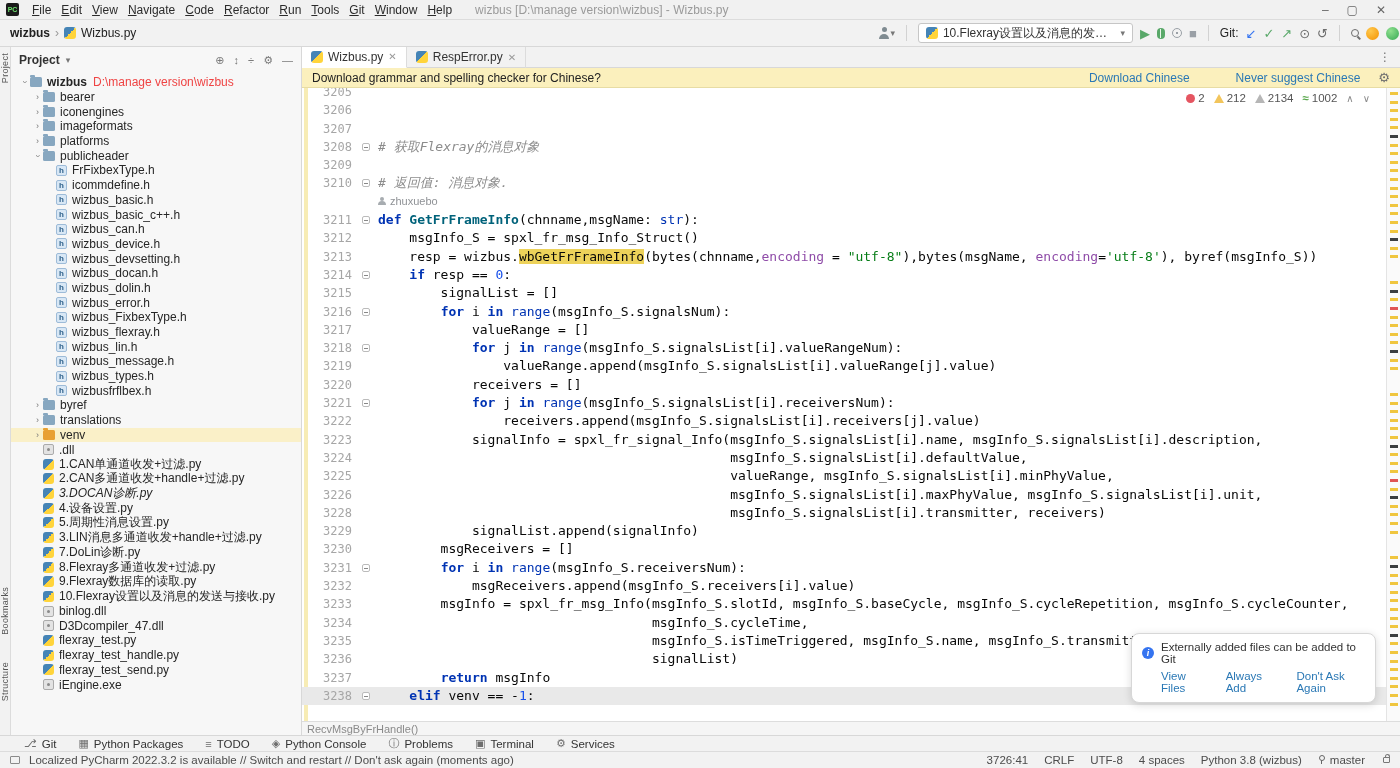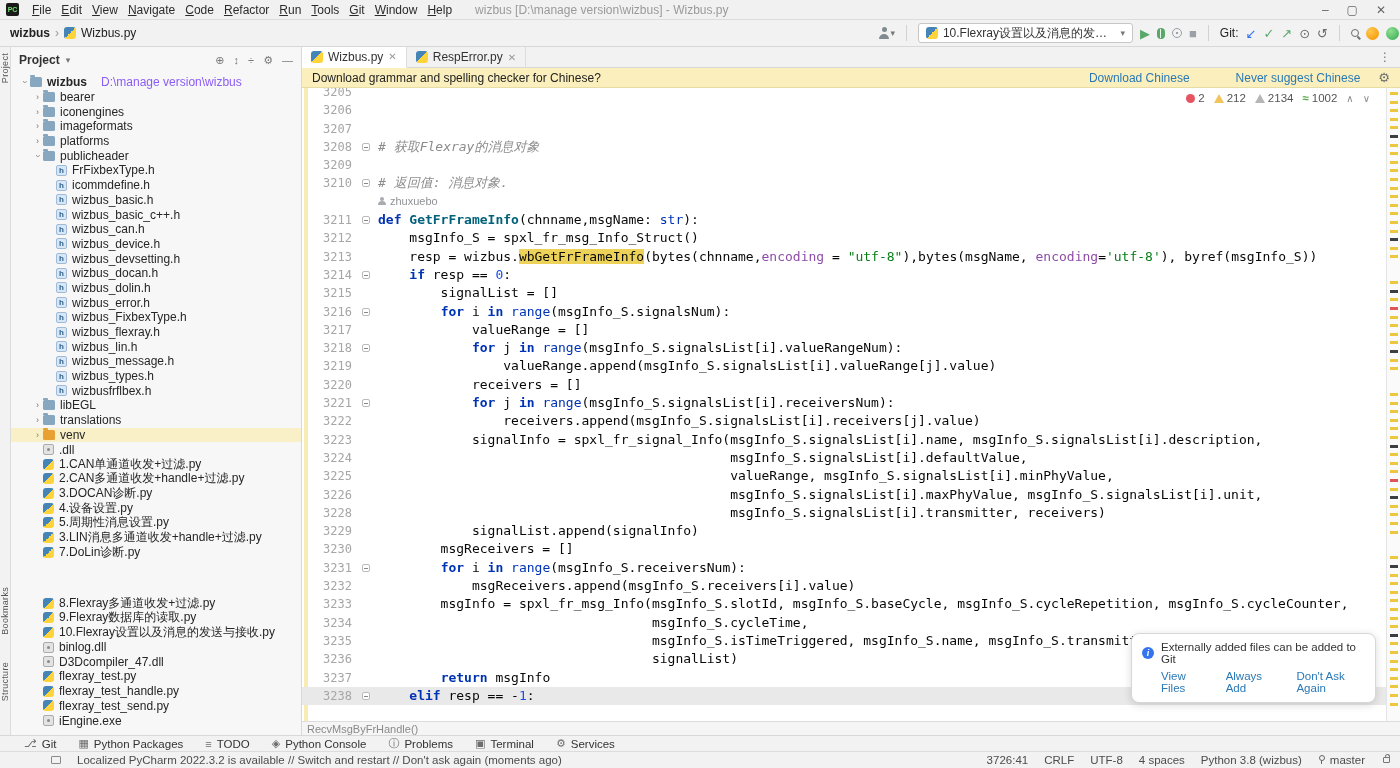--- a/index.html
+++ b/index.html
@@ -70,21 +70,21 @@
   .tree-ico { margin-right:5px; flex:0 0 auto; }
   .ico-folder { width:12px; height:10px; background:#87a7c0; border-radius:1.5px; position:relative; }
   .ico-folder::before { content:""; position:absolute; top:-2px; left:0; width:5px; height:2px; background:#87a7c0;
     border-radius:1px 1px 0 0; }
   .ico-folder.orange { background:#e8a033; } .ico-folder.orange::before { background:#e8a033; }
   .ico-h { width:11px; height:11px; background:#d8e7f5; border:1px solid #9dbbd8; border-radius:2px;
     color:#2c5f8a; font-size:8px; font-weight:bold; display:flex; align-items:center; justify-content:center; }
   .ico-pyf { width:11px; height:11px; border-radius:3px; background:linear-gradient(135deg,#4584b6 50%,#ffd43b 50%); }
   .ico-lib { width:11px; height:11px; background:#e3e3e3; border:1px solid #ababab; border-radius:2px; position:relative; }
   .ico-lib::after { content:""; position:absolute; left:3px; top:3px; width:3px; height:3px; border-radius:50%; background:#8a8a8a; }
-  .tree-path { color:#8b5cf6; margin-left:14px; }
+  .tree-path { color:#ef4444; margin-left:6px; }
   .tree-label.root { font-weight:bold; }
 
   
   #editor { flex:1; display:flex; flex-direction:column; background:#fff; position:relative; min-width:0; }
   #tabbar { height:21px; background:#f2f2f2; border-bottom:1px solid #d8d8d8; display:flex; align-items:center; }
   .tab { height:21px; display:flex; align-items:center; gap:5px; padding:0 9px; border-right:1px solid #dcdcdc; color:#333; }
   .tab.active { background:#fff; border-bottom:1px solid #fff; margin-bottom:-1px; }
   .tab .tab-close { color:#999; font-size:10px; }
   #tab-kebab { margin-left:auto; color:#777; padding-right:8px; letter-spacing:1px; }
 
@@ -137,21 +137,21 @@
   #context-bar { height:14px; background:#f5f5f5; border-top:1px solid #ddd; font-size:11px; color:#8a8a8a;
     display:flex; align-items:center; padding-left:5px; }
 
   
   #toolwindow-bar { height:16px; background:#f2f2f2; border-top:1px solid #d8d8d8; display:flex; align-items:center;
     padding-left:24px; gap:22px; font-size:11.5px; color:#333; }
   .tw-item { display:flex; align-items:center; gap:5px; }
   .tw-glyph { color:#6e6e6e; font-size:11px; }
   #statusbar { height:17px; background:#f2f2f2; border-top:1px solid #dcdcdc; display:flex; align-items:center;
     padding:0 10px; font-size:11.5px; color:#4c4c4c; }
-  #status-left { display:flex; align-items:center; gap:16px;margin-left:41px; }
+  #status-left { display:flex; align-items:center; gap:9px; }
   .layout-ico { width:10px; height:8px; border:1px solid #8a8a8a; border-radius:1px; }
   #status-right { margin-left:auto; display:flex; align-items:center; gap:16px; }
   .branch-ico { width:8px; height:10px; position:relative; }
   .branch-ico::before { content:""; position:absolute; left:3px; top:1px; bottom:1px; width:1px; background:#666; }
   .branch-ico::after { content:""; position:absolute; left:1.5px; top:0; width:4px; height:4px; border:1px solid #666;
     border-radius:50%; background:#f2f2f2; }
   .lock-ico { width:7px; height:6px; border:1px solid #777; border-radius:1px; position:relative; margin-left:2px; }
   .lock-ico::before { content:""; position:absolute; left:1px; top:-4px; width:3px; height:3px;
     border:1px solid #777; border-bottom:none; border-radius:3px 3px 0 0; }
 </style>
@@ -332,21 +332,21 @@
           <span class="tree-label">wizbus_types.h</span>
         </div>
         <div class="tree-row" style="padding-left: 34px;">
           <span class="tree-chev"></span>
           <span class="tree-ico ico-h">h</span>
           <span class="tree-label">wizbusfrflbex.h</span>
         </div>
         <div class="tree-row" style="padding-left: 21px;">
           <span class="tree-chev">›</span>
           <span class="tree-ico ico-folder"></span>
-          <span class="tree-label">libEGL</span>
+          <span class="tree-label">byref</span>
         </div>
         <div class="tree-row" style="padding-left: 21px;">
           <span class="tree-chev">›</span>
           <span class="tree-ico ico-folder"></span>
           <span class="tree-label">translations</span>
         </div>
         <div class="tree-row sel" style="padding-left: 21px;">
           <span class="tree-chev">›</span>
           <span class="tree-ico ico-folder orange"></span>
           <span class="tree-label">venv</span>
@@ -359,21 +359,21 @@
         <div class="tree-row" style="padding-left: 21px;">
           <span class="tree-chev"></span>
           <span class="tree-ico ico-pyf"></span>
           <span class="tree-label">1.CAN单通道收发+过滤.py</span>
         </div>
         <div class="tree-row" style="padding-left: 21px;">
           <span class="tree-chev"></span>
           <span class="tree-ico ico-pyf"></span>
           <span class="tree-label">2.CAN多通道收发+handle+过滤.py</span>
         </div>
-        <div class="tree-row" style="padding-left: 21px;">
+        <div class="tree-row" style="padding-left: 21px; font-style: italic;">
           <span class="tree-chev"></span>
           <span class="tree-ico ico-pyf"></span>
           <span class="tree-label">3.DOCAN诊断.py</span>
         </div>
         <div class="tree-row" style="padding-left: 21px;">
           <span class="tree-chev"></span>
           <span class="tree-ico ico-pyf"></span>
           <span class="tree-label">4.设备设置.py</span>
         </div>
         <div class="tree-row" style="padding-left: 21px;">
@@ -384,21 +384,21 @@
         <div class="tree-row" style="padding-left: 21px;">
           <span class="tree-chev"></span>
           <span class="tree-ico ico-pyf"></span>
           <span class="tree-label">3.LIN消息多通道收发+handle+过滤.py</span>
         </div>
         <div class="tree-row" style="padding-left: 21px;">
           <span class="tree-chev"></span>
           <span class="tree-ico ico-pyf"></span>
           <span class="tree-label">7.DoLin诊断.py</span>
         </div>
-        <div class="tree-row" style="padding-left: 21px; margin-top: 36px;">
+        <div class="tree-row" style="padding-left: 21px;">
           <span class="tree-chev"></span>
           <span class="tree-ico ico-pyf"></span>
           <span class="tree-label">8.Flexray多通道收发+过滤.py</span>
         </div>
         <div class="tree-row" style="padding-left: 21px;">
           <span class="tree-chev"></span>
           <span class="tree-ico ico-pyf"></span>
           <span class="tree-label">9.Flexray数据库的读取.py</span>
         </div>
         <div class="tree-row" style="padding-left: 21px;">
@@ -512,21 +512,21 @@
           <div class="code-line"><span class="ln">3228</span><span class="code-text"><span class="tk-p">                                             msgInfo_S.signalsList[i].transmitter, receivers)</span></span></div>
           <div class="code-line"><span class="ln">3229</span><span class="code-text"><span class="tk-p">            signalList.append(signalInfo)</span></span></div>
           <div class="code-line"><span class="ln">3230</span><span class="code-text"><span class="tk-p">        msgReceivers = []</span></span></div>
           <div class="code-line"><span class="ln">3231</span><span class="fold-box"></span><span class="code-text"><span class="tk-p">        </span><span class="tk-k">for</span><span class="tk-p"> i </span><span class="tk-k">in</span><span class="tk-p"> </span><span class="tk-b">range</span><span class="tk-p">(msgInfo_S.receiversNum):</span></span></div>
           <div class="code-line"><span class="ln">3232</span><span class="code-text"><span class="tk-p">            msgReceivers.append(msgInfo_S.receivers[i].value)</span></span></div>
           <div class="code-line"><span class="ln">3233</span><span class="code-text"><span class="tk-p">        msgInfo = spxl_fr_msg_Info(msgInfo_S.slotId, msgInfo_S.baseCycle, msgInfo_S.cycleRepetition, msgInfo_S.cycleCounter,</span></span></div>
           <div class="code-line"><span class="ln">3234</span><span class="code-text"><span class="tk-p">                                   msgInfo_S.cycleTime,</span></span></div>
           <div class="code-line"><span class="ln">3235</span><span class="code-text"><span class="tk-p">                                   msgInfo_S.isTimeTriggered, msgInfo_S.name, msgInfo_S.transmitter, msgReceivers,</span></span></div>
           <div class="code-line"><span class="ln">3236</span><span class="code-text"><span class="tk-p">                                   signalList)</span></span></div>
           <div class="code-line"><span class="ln">3237</span><span class="code-text"><span class="tk-p">        </span><span class="tk-k">return</span><span class="tk-p"> msgInfo</span></span></div>
-          <div class="code-line cur"><span class="ln">3238</span><span class="fold-box"></span><span class="code-text"><span class="tk-p">    </span><span class="tk-k">elif</span><span class="tk-p"> resp == -</span><span class="tk-n">1</span><span class="tk-p">:</span></span></div>
+          <div class="code-line cur"><span class="ln">3238</span><span class="fold-box"></span><span class="code-text"><span class="tk-p">    </span><span class="tk-k">elif</span><span class="tk-p"> venv == -</span><span class="tk-n">1</span><span class="tk-p">:</span></span></div>
         </div>
       <div id="inspections">
         <span class="ib" style="gap:3px;">
             <span class="insp-dot"></span>
             <span>2</span>
           </span>
         <span class="ib" style="gap:3px;">
             <span class="insp-tri yellow"></span>
             <span>212</span>
           </span>

